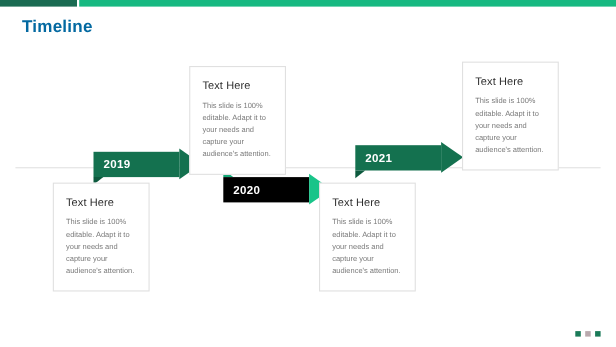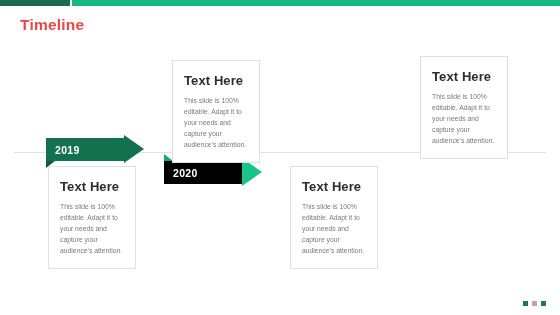--- a/index.html
+++ b/index.html
@@ -37,21 +37,21 @@
     background: #17b981;
   }
 
   
   #slide-title {
     position: absolute;
     top: 16px;
     left: 20px;
     font-size: 15.5px;
     font-weight: 600;
-    color: #ef4444;
+    color: #0369a1;
     letter-spacing: .2px;
     white-space: nowrap;
   }
 
   
   #timeline-line {
     position: absolute;
     left: 14px;
     top: 152px;
     width: 532px;
@@ -73,20 +73,21 @@
     width: 78px;
     height: 23px;
     color: #ffffff;
     font-size: 10.5px;
     font-weight: 700;
     letter-spacing: .3px;
     display: flex;
     align-items: center;
     box-sizing: border-box;
     padding-left: 9px;
+    margin-left: 39px;
   }
   .arrow .year { position: relative; z-index: 2; }
   
   .arrow .head {
     position: absolute;
     left: 78px;
     top: -3px;
     width: 0;
     height: 0;
     border-top: 14.5px solid transparent;
@@ -121,22 +122,22 @@
   
   .card {
     position: absolute;
     width: 88px;
     box-sizing: border-box;
     border: 1px solid #e0e0e0;
     background: #ffffff;
     padding: 12px 9px 12px 11px;
   }
   .card .card-title {
-    font-size: 13px;
-    font-weight: 700;
+    font-size: 10px;
+    font-weight: 400;
     color: #2d2d2d;
     margin-bottom: 7px;
     letter-spacing: .1px;
   }
   .card .card-body {
     font-size: 6.8px;
     line-height: 1.62;
     color: #7a7a7a;
   }
 
@@ -207,20 +208,25 @@
     <span class="head"></span>
     <span class="tail"></span>
   </div>
   <div class="card">
     <div class="card-title">Text Here</div>
     <div class="card-body">This slide is 100% editable. Adapt it to your needs and capture your audience's attention.</div>
   </div>
 </div>
 
 <div class="milestone" id="milestone-2021">
+  <div class="arrow dark tail-bottom">
+    <span class="year">2021</span>
+    <span class="head"></span>
+    <span class="tail"></span>
+  </div>
   <div class="card">
     <div class="card-title">Text Here</div>
     <div class="card-body">This slide is 100% editable. Adapt it to your needs and capture your audience's attention.</div>
   </div>
 </div>
 
 <div class="milestone" id="milestone-2022">
   <div class="card">
     <div class="card-title">Text Here</div>
     <div class="card-body">This slide is 100% editable. Adapt it to your needs and capture your audience's attention.</div>

